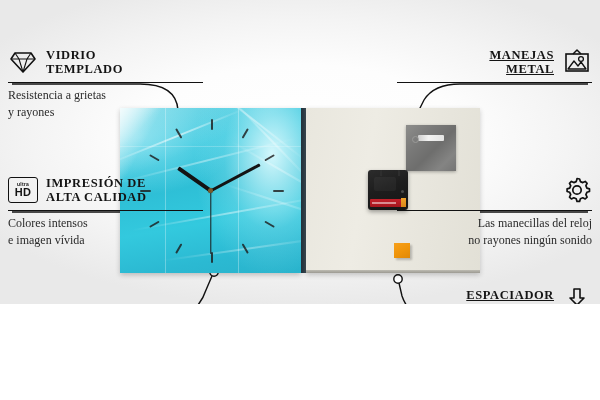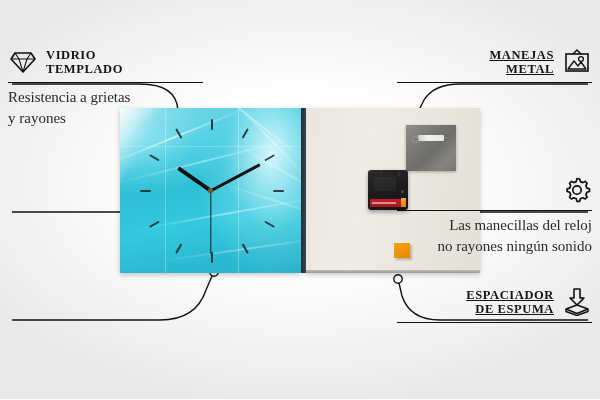--- a/index.html
+++ b/index.html
@@ -10,21 +10,21 @@
     width: 600px;
     height: 400px;
     overflow: hidden;
     font-family: "Liberation Serif", serif;
     background: #ffffff;
   }
 
   .stage {
     position: relative;
     width: 600px;
-    height: 399px;
+    height: 304px;
     background:
       radial-gradient(ellipse 62% 55% at 50% 46%, #ffffff 0%, #fdfdfd 45%, #f4f4f4 72%, #e9e9e9 100%);
     overflow: hidden;
   }
 
   
   .connectors {
     position: absolute;
     left: 0; top: 0;
     width: 600px; height: 400px;
@@ -291,21 +291,21 @@
   .feature.right .feat-title { text-align: right; text-decoration: underline; }
 
   .feat-rule {
     height: 1.4px;
     background: #111111;
     margin-top: 2px;
     margin-bottom: 4px;
   }
   .feat-sub {
     font-family: "Liberation Serif", serif;
-    font-size: 15px;
+    font-size: 12px;
     line-height: 1.35;
     color: #2a2a2a;
     white-space: pre-line;
   }
 
   
   .hd-box {
     width: 29px;
     height: 24px;
     border: 1.8px solid #111111;
@@ -419,20 +419,35 @@
         </svg>
       </div>
       <div class="feat-title">VIDRIO
 TEMPLADO</div>
     </div>
     <div class="feat-rule"></div>
     <div class="feat-sub">Resistencia a grietas
 y rayones</div>
   </div>
 
+  <div class="feature left" style="top:172px;">
+    <div class="feat-head">
+      <div class="feat-icon">
+        <div class="hd-box">
+          <span class="hd-ultra">ultra</span>
+          <span class="hd-hd">HD</span>
+        </div>
+      </div>
+      <div class="feat-title">IMPRESIÓN DE
+ALTA CALIDAD</div>
+    </div>
+    <div class="feat-rule"></div>
+    <div class="feat-sub">Colores intensos
+e imagen vívida</div>
+  </div>
 
 
   <div class="feature right" style="top:44px;">
     <div class="feat-head">
       <div class="feat-icon">
         <svg width="30" height="26" viewBox="0 0 30 26">
           <path d="M11 5 L15 1 L19 5" fill="none" stroke="#111" stroke-width="1.5" stroke-linejoin="round"></path>
           <rect x="4" y="5" width="22" height="17" fill="none" stroke="#111" stroke-width="1.6"></rect>
           <path d="M6 20 L12 12 L16 17 L19 13 L24 20 Z" fill="none" stroke="#111" stroke-width="1.3" stroke-linejoin="round"></path>
           <circle cx="19" cy="10" r="2.4" fill="none" stroke="#111" stroke-width="1.3"></circle>

